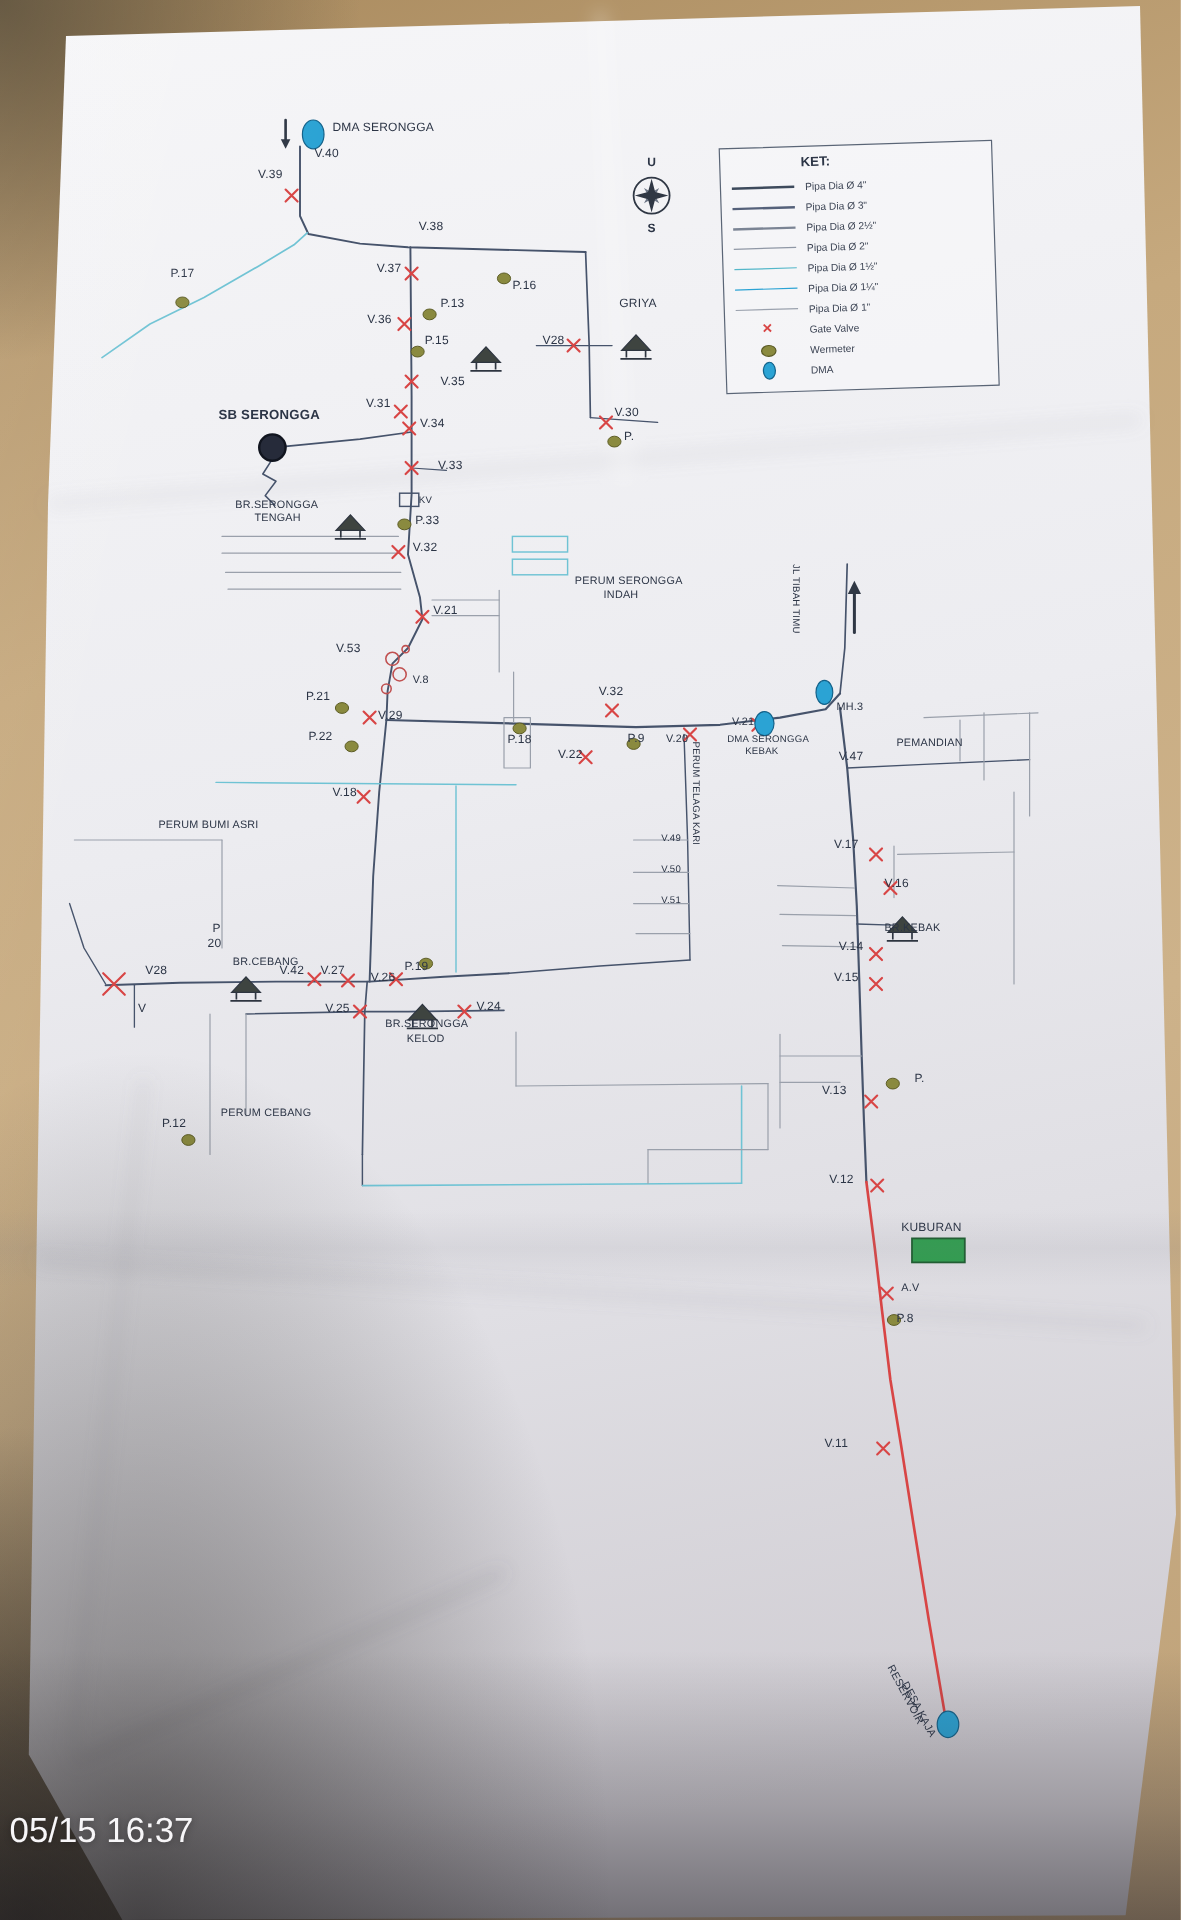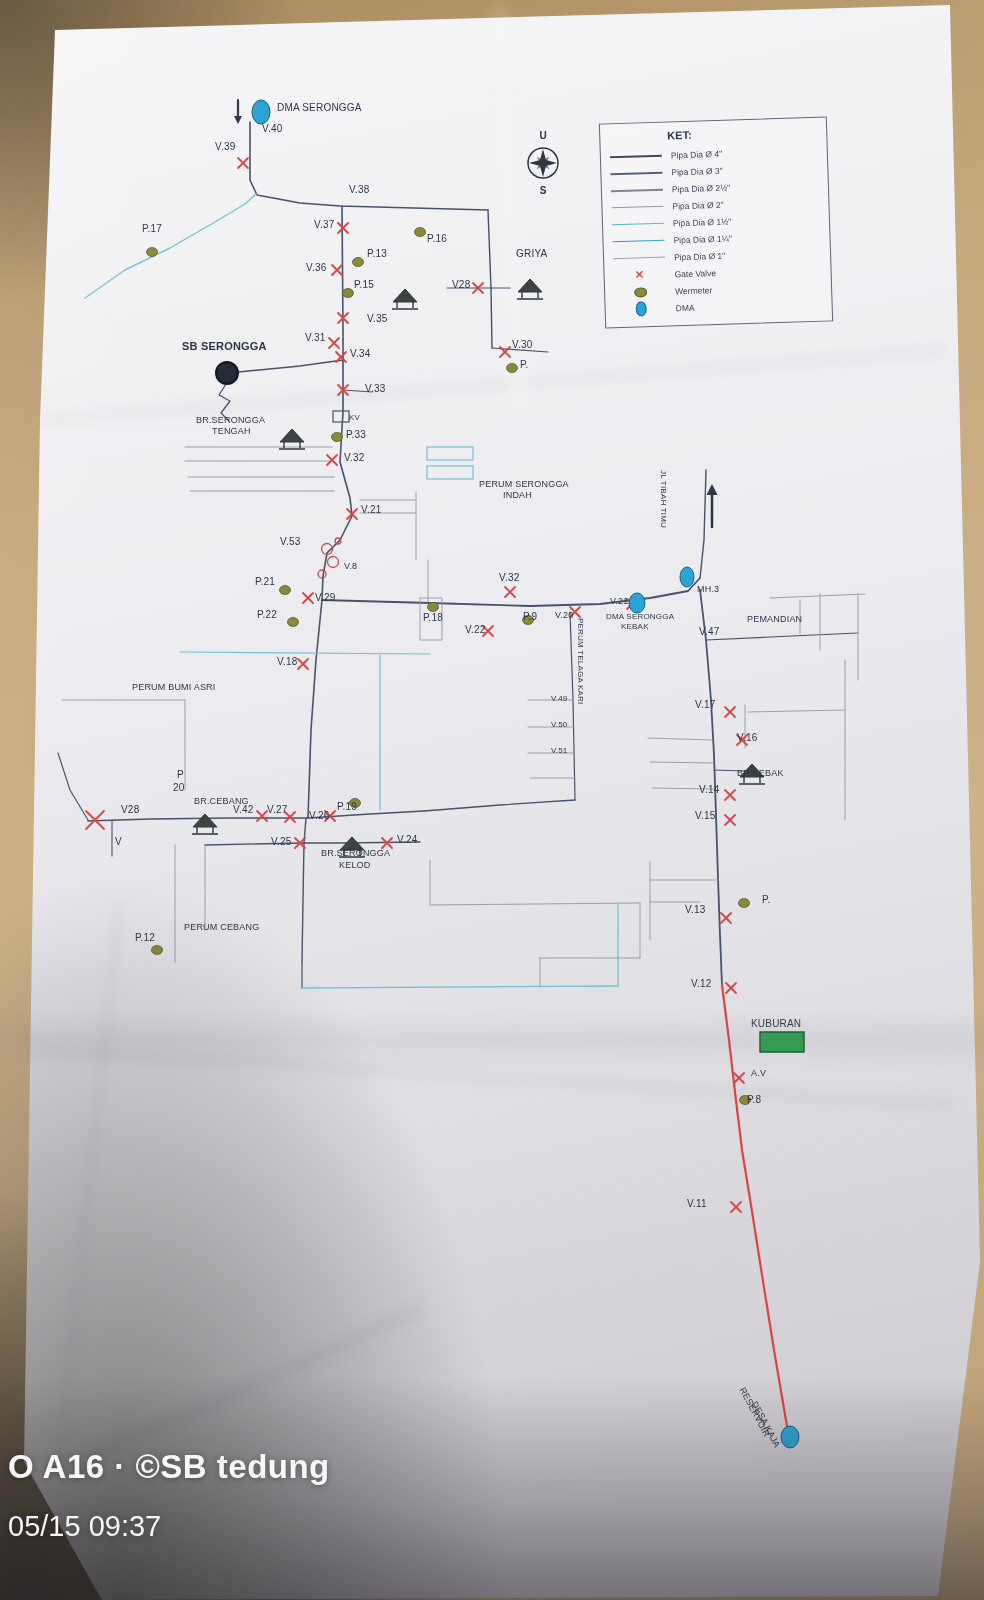--- a/index.html
+++ b/index.html
@@ -372,15 +372,14 @@
     <svg width="36" height="36" viewBox="-18 -18 36 36">
       <circle r="15" fill="none" stroke="#2f3744" stroke-width="1.5"></circle>
       <path d="M0,-9 L2,-2 L9,0 L2,2 L0,9 L-2,2 L-9,0 L-2,-2 Z" fill="#6a7383" transform="rotate(45)"></path>
       <path d="M0,-14 L3,-3 L14,0 L3,3 L0,14 L-3,3 L-14,0 L-3,-3 Z" fill="#2f3744"></path>
     </svg>
     <span class="cl cl-s">S</span>
   </div>
 
   <div class="sheen"></div>
 
-  <div class="watermark wm1">O A16 · ©SB tedung</div>
-  <div class="watermark wm2">05/15 09:37</div>
+  <div class="watermark wm2">05/15 16:37</div>
 </div>
 
 </body></html>

